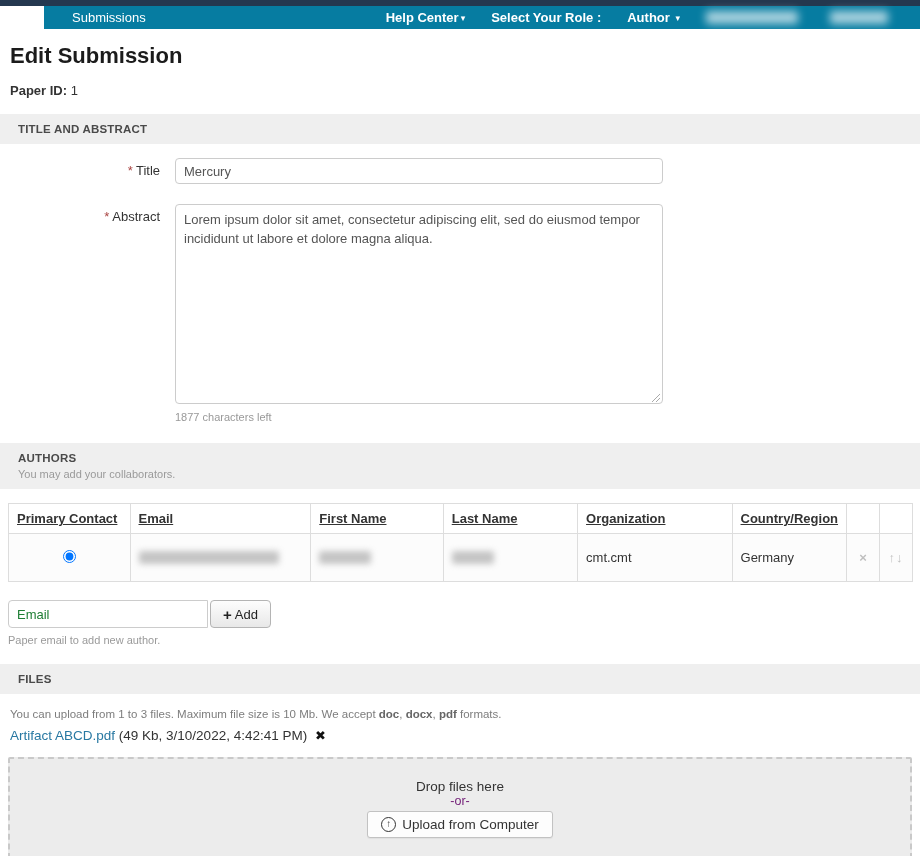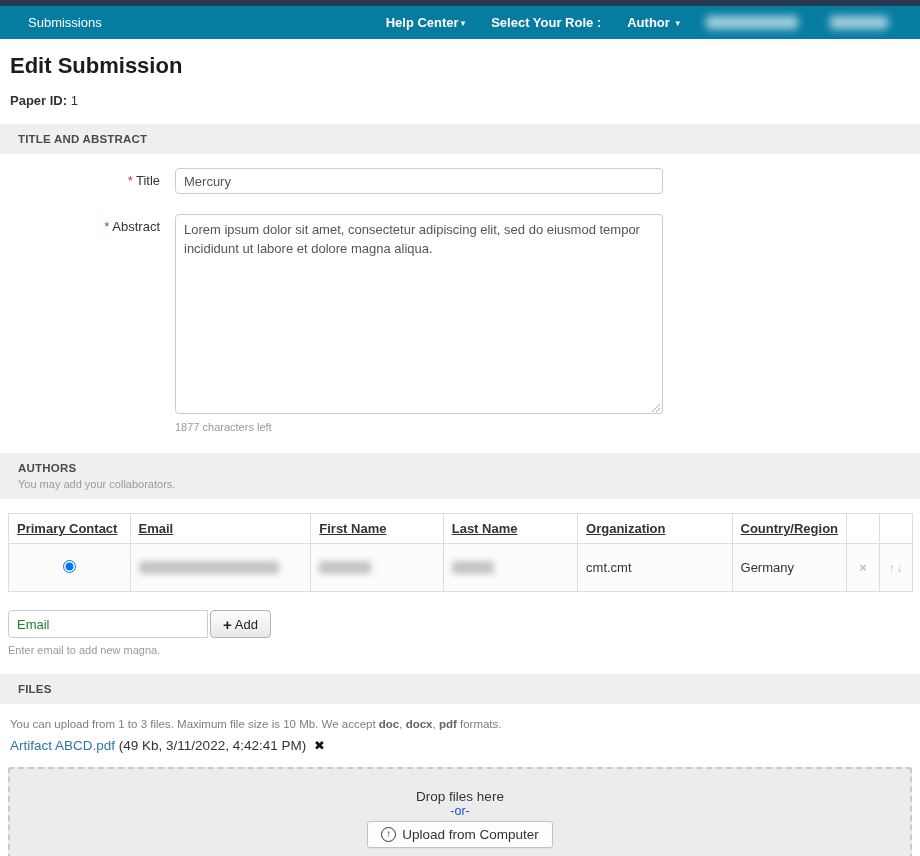--- a/index.html
+++ b/index.html
@@ -7,22 +7,22 @@
   body {
     font-family: "Liberation Sans", "DejaVu Sans", sans-serif;
     font-size: 13px;
     color: #333;
     background: #fff;
   }
 
   
   .topstrip { height: 6px; background: #24384f; }
   .navbar {
-    height: 33px; background: #067ca1; display: flex; align-items: center;
-    padding: 0 30px 0 28px; color: #fff;
+    height: 23px; background: #067ca1; display: flex; align-items: center;
+    padding: 0 30px 0 28px; color: #fff; margin-left: 44px;
   }
   .navbar .brand { font-size: 13px; color: #fff; text-decoration: none; cursor: pointer; }
   .nav-right { margin-left: auto; display: flex; align-items: center; gap: 26px; padding-left: 32px; }
   .nav-item { font-weight: bold; font-size: 13px; color: #fff; cursor: pointer; white-space: nowrap; }
   .caret { font-size: 9px; position: relative; top: -1px; margin-left: 2px; }
   .nav-blur {
     height: 13px; border-radius: 2px; background: rgba(255,255,255,0.65);
     filter: blur(4px); cursor: pointer;
   }
   .nav-blur.b1 { width: 92px; }
@@ -113,21 +113,21 @@
   .file-link { color: #2878a2; text-decoration: none; cursor: pointer; }
   .file-meta { color: #333; }
   .file-remove { color: #111; font-weight: bold; cursor: pointer; font-size: 13px; margin-left: 4px; }
 
   .dropzone {
     margin: 0 8px; height: 102px; background: #ececec;
     border: 2px dashed #c9c9c9; border-radius: 2px;
     display: flex; flex-direction: column; align-items: center; justify-content: center; 
   }
   .drop-title { font-size: 13.5px; color: #333; }
-  .drop-or { font-size: 12.5px; color: #1d4ed8; }
+  .drop-or { font-size: 12.5px; color: #701a75; }
   .upload-btn {
     margin-top: 3px; padding: 5px 13px; font-size: 13.5px; color: #333;
     background: #fdfdfd; border: 1px solid #c2c2c2; border-radius: 3px; cursor: pointer;
     font-family: inherit; display: inline-flex; align-items: center; gap: 6px;
     box-shadow: 0 1px 1px rgba(0,0,0,0.05);
   }
   .circle-up {
     width: 15px; height: 15px; border: 1.6px solid #333; border-radius: 50%;
     display: inline-flex; align-items: center; justify-content: center;
     font-size: 10px; font-weight: bold; color: #333; line-height: 1;
@@ -220,31 +220,31 @@
   </table>
 </div>
 
 <div class="add-author">
   <input class="email-input" type="text" placeholder="Email" style="">
   <button class="add-btn">
     <span class="plus">+</span>
     <span>Add</span>
   </button>
 </div>
-<div class="add-hint">Enter email to add new magna.</div>
+<div class="add-hint">Paper email to add new author.</div>
 
 <div class="section-bar">
   <div class="sec-title">FILES</div>
 </div>
 
 <div class="upload-info"><span>You can upload from 1 to 3 files. Maximum file size is 10 Mb. We accept </span><b>doc</b><span>, </span><b>docx</b><span>, </span><b>pdf</b><span> formats.</span></div>
 
 <div class="file-line">
   <a class="file-link">Artifact ABCD.pdf</a>
-  <span class="file-meta"> <span>(49 Kb, 3/11/2022, 4:42:41 PM)</span></span>
+  <span class="file-meta"> <span>(49 Kb, 3/10/2022, 4:42:41 PM)</span></span>
   <span class="file-remove">✖</span>
 </div>
 
 <div class="dropzone">
   <div class="drop-title">Drop files here</div>
   <div class="drop-or">-or-</div>
   <button class="upload-btn">
     <span class="circle-up">↑</span>
     <span>Upload from Computer</span>
   </button>

